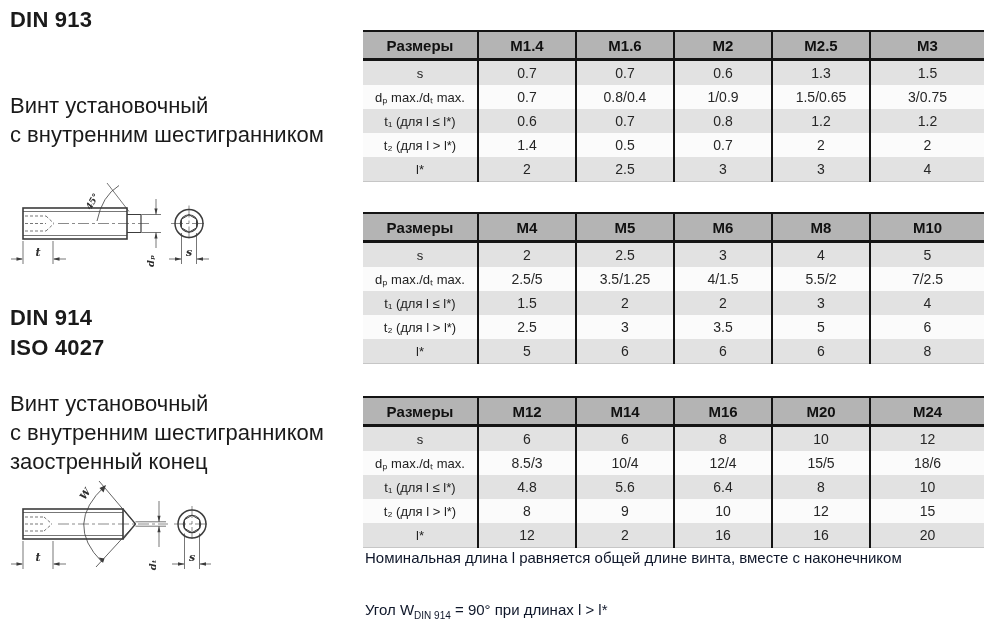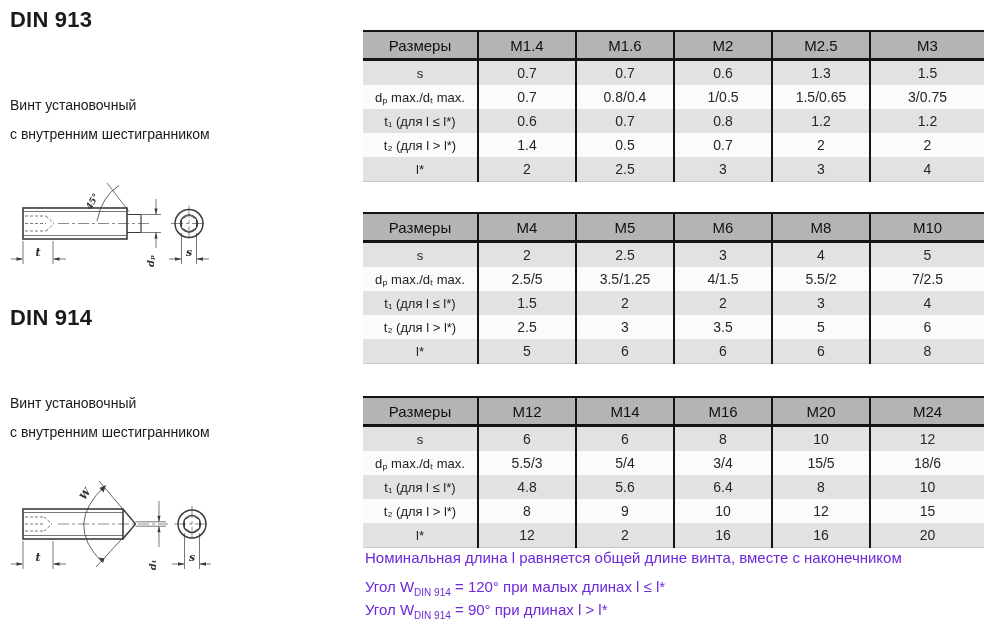--- a/index.html
+++ b/index.html
@@ -3,38 +3,38 @@
 <meta charset="utf-8">
 <style>
   html,body { margin:0; padding:0; background:#fff; }
   #page {
     position:relative; width:984px; height:628px; overflow:hidden;
     background:var(--page-bg,#fff);
     font-family:"Liberation Sans", sans-serif; color:#1a1a1a;
   }
   .abs { position:absolute; }
   .std-title { font-size:22px; font-weight:700; line-height:30px; letter-spacing:.2px; }
-  .desc { font-size:14px; line-height:29px; }
+  .desc { font-size:22px; line-height:29px; }
   table.dim {
     border-collapse:collapse; table-layout:fixed; width:621px;
     border-top:2px solid var(--border,#141414);
   }
   table.dim th, table.dim td { padding:0; text-align:center; overflow:hidden; white-space:nowrap; }
   table.dim thead th {
     background:var(--header-bg,#b4b4b4); height:26px;
-    font-size:15px; font-weight:400; color:#111;
+    font-size:15px; font-weight:700; color:#111;
     border-bottom:3px solid var(--border,#141414);
   }
   table.dim tbody td { height:24px; font-size:14px; color:#262626; }
   table.dim tbody tr:nth-child(odd)  { background:var(--row-light,#e2e2e2); }
   table.dim tbody tr:nth-child(even) { background:var(--row-white,#fbfbfb); }
   table.dim th + th, table.dim td + td { border-left:2px solid var(--border,#141414); }
   table.dim tbody tr:last-child td { border-bottom:1px solid #c6c6c6; }
   table.dim td.rowlabel { font-size:13px; color:#222; }
-  .note { font-size:15px; color:#6d28d9; white-space:nowrap; }
+  .note { font-size:15px; color:#0f172a; white-space:nowrap; }
   .note sub { font-size:10px; }
   svg text.dimlabel {
     font-family:"DejaVu Serif", serif; font-style:italic; font-weight:700;
     fill:#2e2e2e; stroke:none;
   }
 </style>
 </head>
 <body>
 
 <div id="page">
@@ -101,25 +101,27 @@
         <line x1="189" y1="87" x2="201" y2="87"></line>
         <polygon points="173.5,87 167,85.3 167,88.7" fill="#3c3c3c" stroke="none"></polygon>
         <polygon points="188.5,87 195,85.3 195,88.7" fill="#3c3c3c" stroke="none"></polygon>
         <text class="dimlabel" x="181" y="83.5" font-size="11" text-anchor="middle">s</text>
       </g>
     </g>
   </svg>
 
   <div class="std-title abs" style="left:10px; top:303px;">
     <div>DIN 914</div>
+    <div>ISO 4027</div>
   </div>
 
   <div class="desc abs" style="left:10px; top:389px;">
     <div>Винт установочный</div>
     <div>с внутренним шестигранником</div>
+    <div>заостренный конец</div>
   </div>
 
   <svg class="abs" style="left:8px; top:477px;" width="235" height="95" viewBox="0 0 235 95">
     <g stroke="#3c3c3c" fill="none">
       <g>
         <rect x="15" y="32" width="100" height="30" stroke-width="1.6"></rect>
         <line x1="15" y1="35.5" x2="115" y2="35.5" stroke-width="0.7"></line>
         <line x1="15" y1="58.5" x2="115" y2="58.5" stroke-width="0.7"></line>
         <line x1="115" y1="32" x2="127.5" y2="47" stroke-width="1.2"></line>
         <line x1="115" y1="62" x2="127.5" y2="47" stroke-width="1.2"></line>
@@ -202,21 +204,21 @@
           <td>0.7</td>
           <td>0.7</td>
           <td>0.6</td>
           <td>1.3</td>
           <td>1.5</td>
         </tr>
         <tr>
           <td class="rowlabel">dₚ max./dₜ max.</td>
           <td>0.7</td>
           <td>0.8/0.4</td>
-          <td>1/0.5</td>
+          <td>1/0.9</td>
           <td>1.5/0.65</td>
           <td>3/0.75</td>
         </tr>
         <tr>
           <td class="rowlabel">t₁ (для l ≤ l*)</td>
           <td>0.6</td>
           <td>0.7</td>
           <td>0.8</td>
           <td>1.2</td>
           <td>1.2</td>
@@ -326,23 +328,23 @@
         <tr>
           <td class="rowlabel">s</td>
           <td>6</td>
           <td>6</td>
           <td>8</td>
           <td>10</td>
           <td>12</td>
         </tr>
         <tr>
           <td class="rowlabel">dₚ max./dₜ max.</td>
-          <td>5.5/3</td>
-          <td>5/4</td>
-          <td>3/4</td>
+          <td>8.5/3</td>
+          <td>10/4</td>
+          <td>12/4</td>
           <td>15/5</td>
           <td>18/6</td>
         </tr>
         <tr>
           <td class="rowlabel">t₁ (для l ≤ l*)</td>
           <td>4.8</td>
           <td>5.6</td>
           <td>6.4</td>
           <td>8</td>
           <td>10</td>
@@ -362,20 +364,17 @@
           <td>16</td>
           <td>16</td>
           <td>20</td>
         </tr>
       </tbody>
   </table>
 
   <div class="note abs" style="left:365px; top:549px;">
     <span>Номинальная длина l равняется общей длине винта, вместе с наконечником</span>
   </div>
-  <div class="note abs" style="left:365px; top:578px;">
-    <span>Угол W</span><sub>DIN 914</sub><span> = 120° при малых длинах l ≤ l*</span>
-  </div>
   <div class="note abs" style="left:365px; top:601px;text-align:right;">
     <span>Угол W</span><sub>DIN 914</sub><span> = 90° при длинах l &gt; l*</span>
   </div>
 
 </div>
 
 </body></html>

